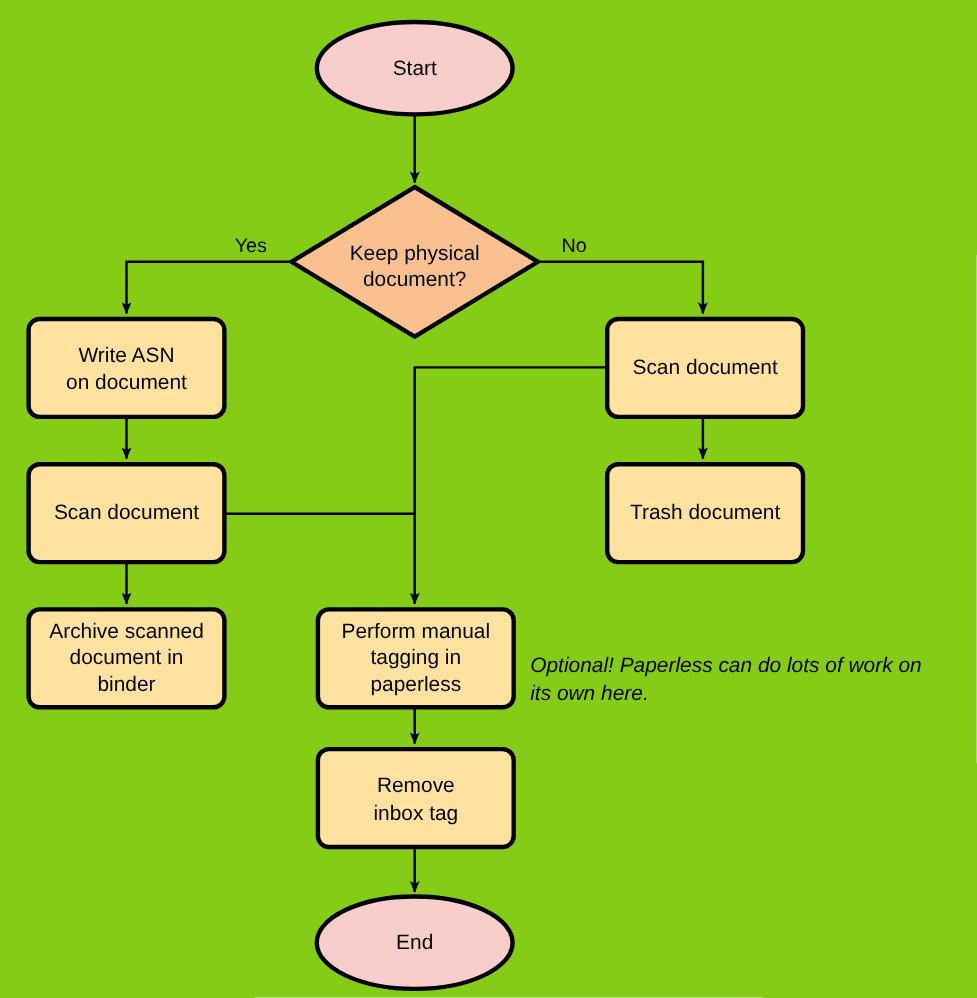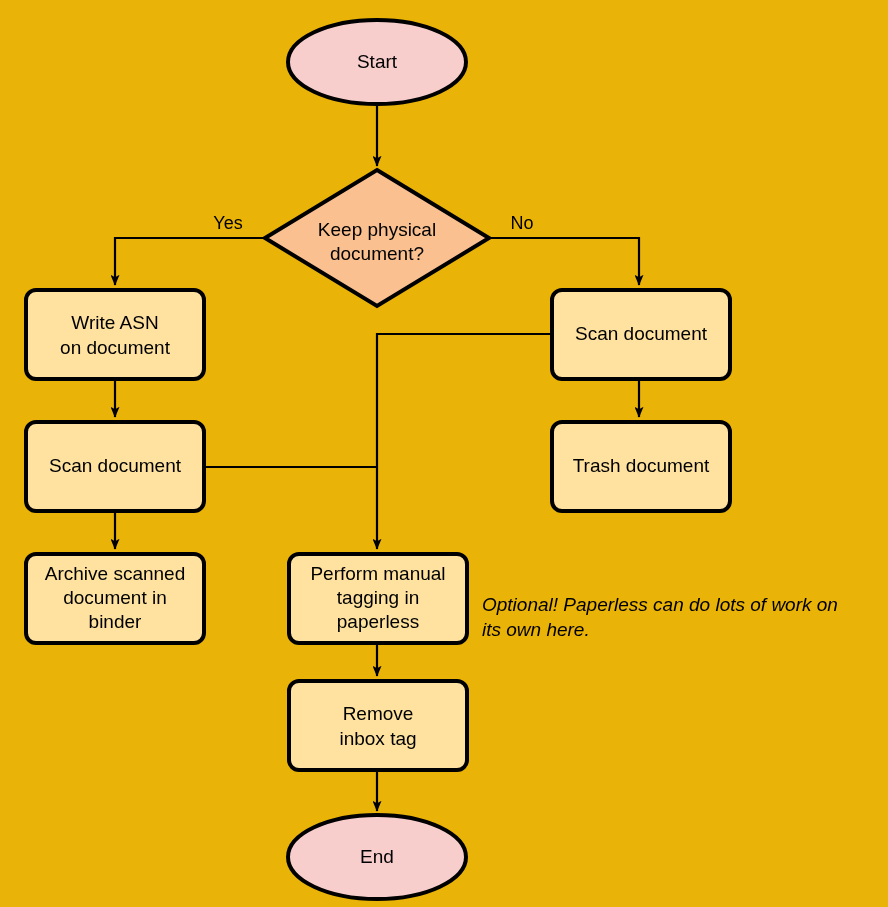--- a/index.html
+++ b/index.html
@@ -7,21 +7,21 @@
     padding: 0;
     background: #ffffff;
   }
   body {
     font-family: "Liberation Sans", sans-serif;
   }
   #canvas {
     position: relative;
     width: 888px;
     height: 907px;
-    background: #eab308;
+    background: #84cc16;
     overflow: hidden;
   }
   #flow-svg {
     position: absolute;
     left: 0;
     top: 0;
     width: 888px;
     height: 907px;
   }
   .node-text {

